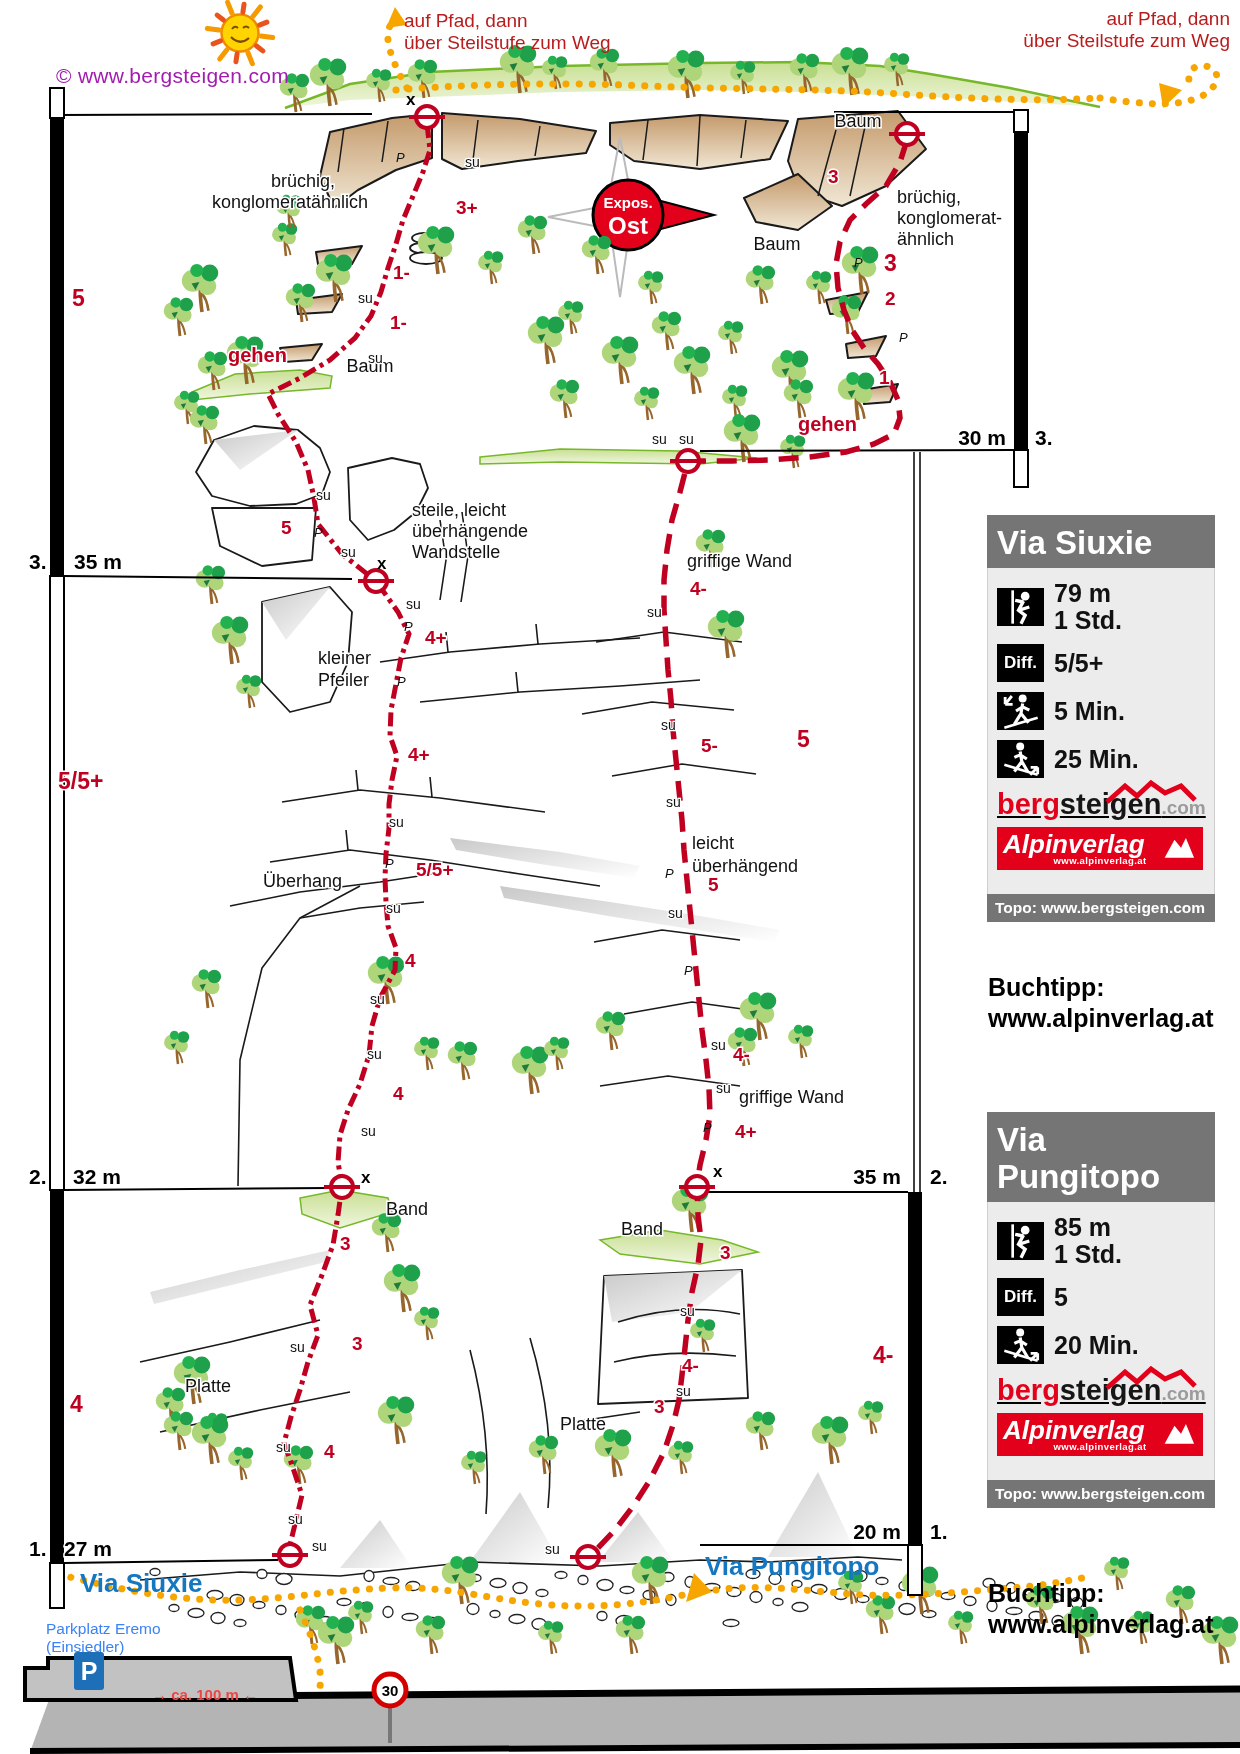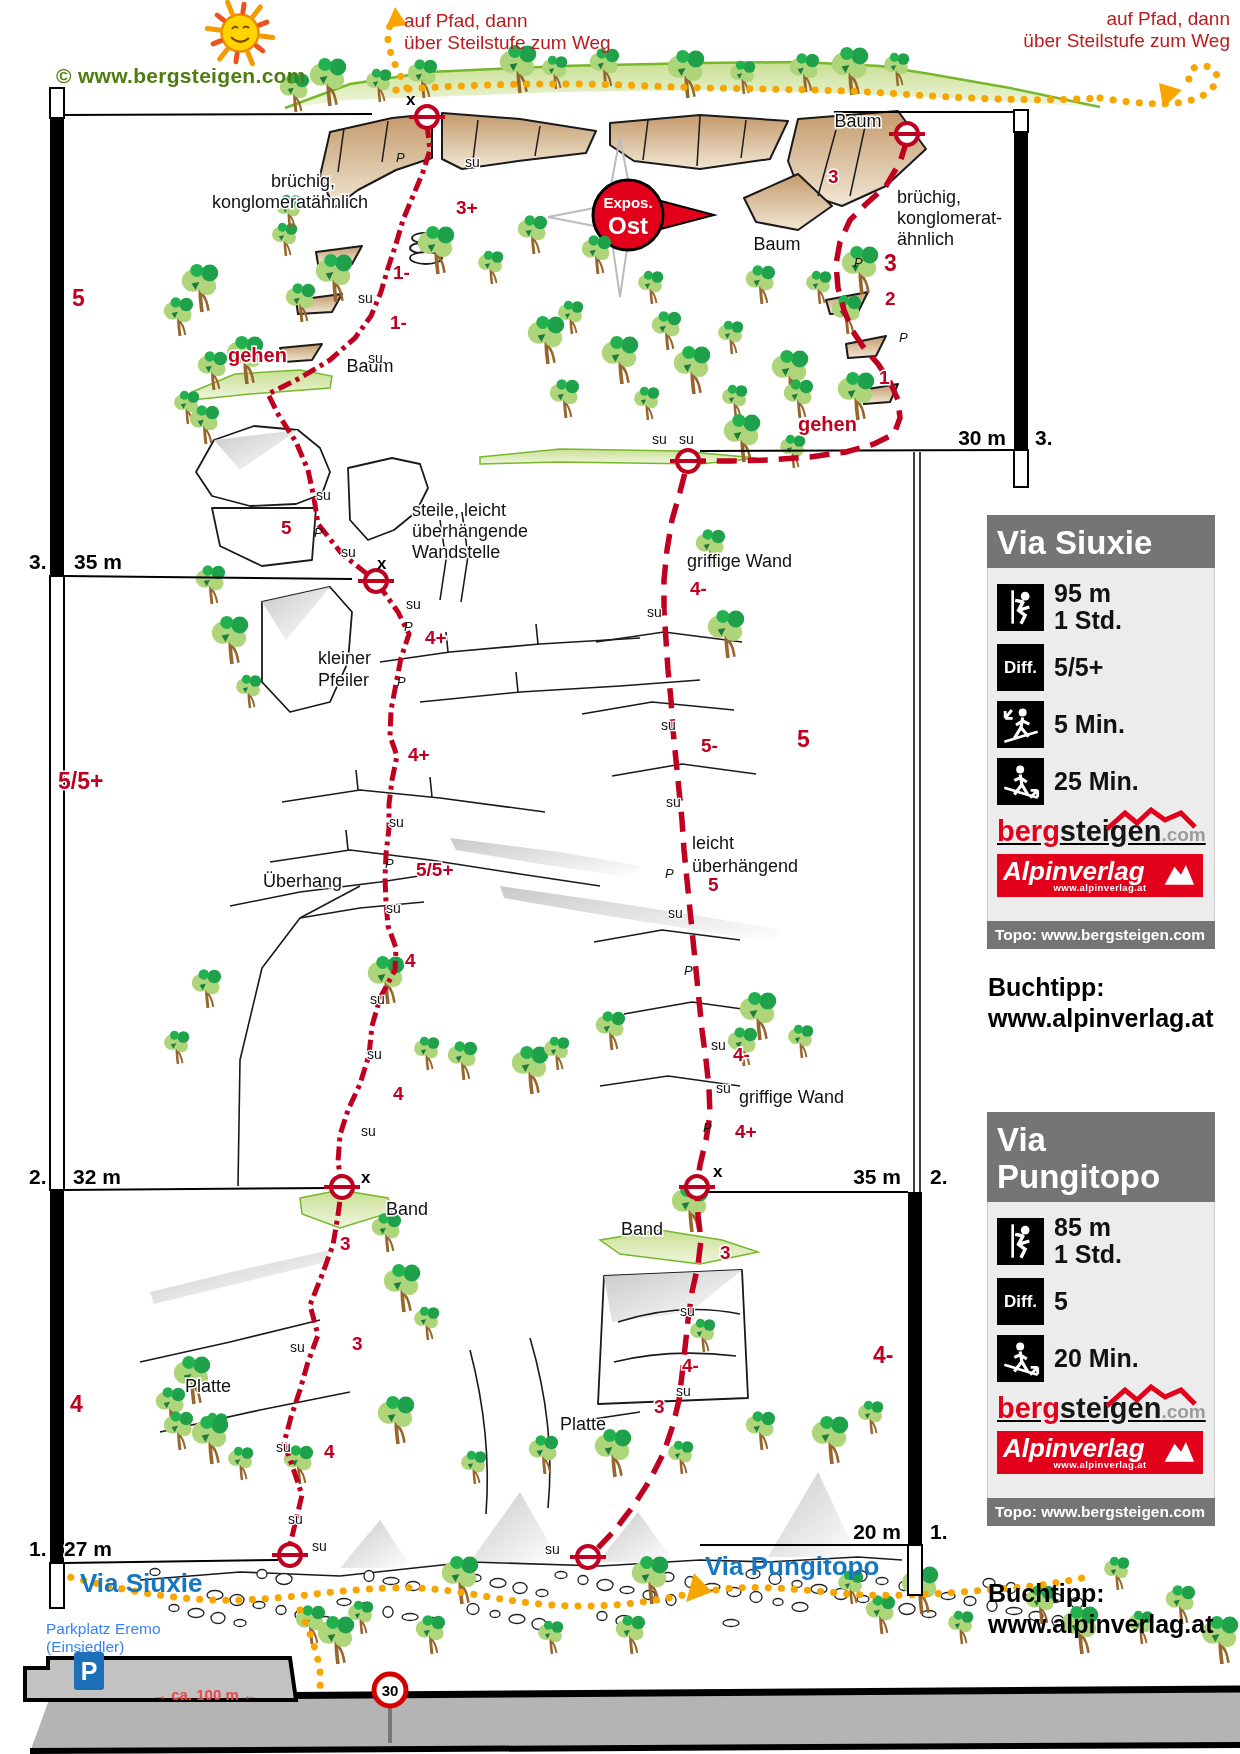--- a/index.html
+++ b/index.html
@@ -11,30 +11,30 @@
   .ml-red{font-family:"Liberation Sans",sans-serif;font-size:19px;font-weight:bold;fill:#c00020;paint-order:stroke;stroke:#fff;stroke-width:3px;}
   .ml-margin{font-size:23px;}
   .ml-pitch{font-family:"Liberation Sans",sans-serif;font-size:21px;font-weight:bold;fill:#000;paint-order:stroke;stroke:#fff;stroke-width:3px;}
   .ml-su{font-family:"Liberation Sans",sans-serif;font-size:14px;fill:#111;paint-order:stroke;stroke:#fff;stroke-width:2.5px;}
   .ml-x{font-family:"Liberation Sans",sans-serif;font-size:17px;font-weight:bold;fill:#000;}
   .ml-piton{font-family:"Liberation Sans",sans-serif;font-size:13px;font-style:italic;fill:#111;}
   .ml-compass{font-size:15px;font-weight:bold;fill:#fff;}
   .ml-compass-big{font-size:24px;font-weight:bold;fill:#fff;}
   .ml-speed{font-size:15px;font-weight:bold;fill:#000;}
   
-  .copyright{position:absolute;left:56px;top:64px;color:#4d7c0f;font-weight:bold;font-size:21px;letter-spacing:.3px;}
+  .copyright{position:absolute;left:56px;top:64px;color:#a21caf;font-weight:normal;font-size:21px;letter-spacing:.3px;}
   .approach{position:absolute;font-size:19px;line-height:22px;color:#b91c1c;}
   .approach.left{left:404px;top:10px;text-align:left;}
   .approach.right{right:10px;top:8px;text-align:right;}
   .via-label{position:absolute;color:#1577c0;font-weight:bold;font-size:26px;white-space:nowrap;}
   .infobox{position:absolute;left:987px;width:228px;background:#ececec;box-shadow:0 0 0 1px #cfcfcf inset;}
   .ib-header{background:#757575;color:#fff;font-weight:bold;font-size:33px;line-height:37px;padding:9px 10px 7px;}
   .ib-body{padding:12px 8px 0 10px;}
   .ib-row{display:flex;align-items:center;margin-bottom:10px;}
-  .ib-icon{width:47px;height:47px;background:#000;color:#fff;flex:0 0 47px;display:flex;align-items:center;justify-content:center;}
+  .ib-icon{width:47px;height:38px;background:#000;color:#fff;flex:0 0 47px;display:flex;align-items:center;justify-content:center;}
   .ib-icon.diff{font-weight:bold;font-size:17px;}
   .ib-val{margin-left:10px;font-weight:bold;font-size:25px;line-height:27px;color:#111;}
   .ib-logo{position:relative;margin:0 0 6px;font-weight:bold;font-size:29px;white-space:nowrap;text-decoration:underline;}
   .bs-berg{color:#e2001a;}
   .bs-steigen{color:#161616;}
   .bs-com{color:#9b9b9b;font-size:19px;}
   .bs-zigzag{position:absolute;top:-8px;right:10px;}
   .ib-banner{position:relative;background:#e2001a;color:#fff;margin-right:4px;padding:4px 6px 4px;}
   .av-name{font-weight:bold;font-style:italic;font-size:26px;line-height:27px;display:block;}
   .av-url{display:block;text-align:center;font-size:9.5px;font-weight:bold;letter-spacing:.4px;margin-top:-3px;}
@@ -552,21 +552,21 @@
   <div class="ib-body">
     <div class="ib-row">
       <span class="ib-icon">
         <svg width="40" height="40" viewBox="0 0 24 24">
               <path d="M7,2 V22" stroke="#fff" stroke-width="1.6" fill="none"></path>
               <circle cx="14.5" cy="5.5" r="2.6" fill="#fff"></circle>
               <path d="M13.5,8.5 L10.5,14 L14.5,17 L12,22 M10.5,14 L17,12 M13.5,9 L8.5,8" stroke="#fff" stroke-width="2" fill="none"></path>
             </svg>
       </span>
       <span class="ib-val">
-        <div>95 m</div>
+        <div>79 m</div>
         <div>1 Std.</div>
       </span>
     </div>
     <div class="ib-row">
       <span class="ib-icon diff">Diff.</span>
       <span class="ib-val">
             <div>5/5+</div>
           </span>
     </div>
     <div class="ib-row">

